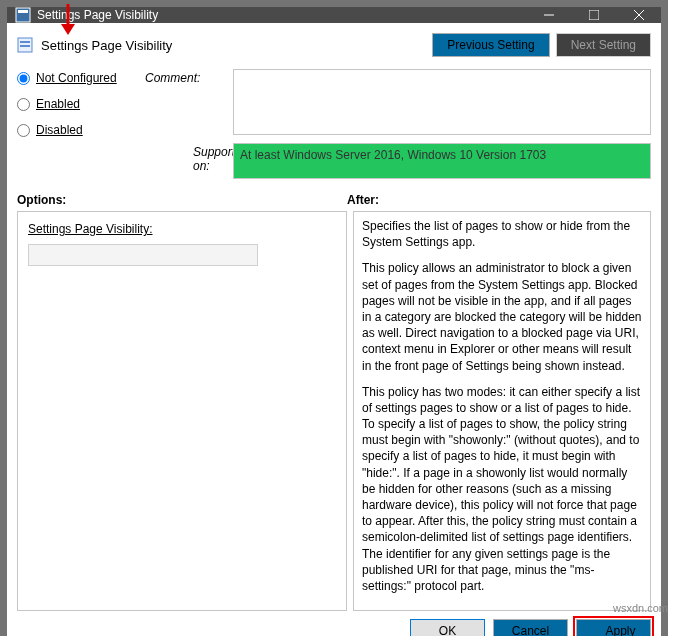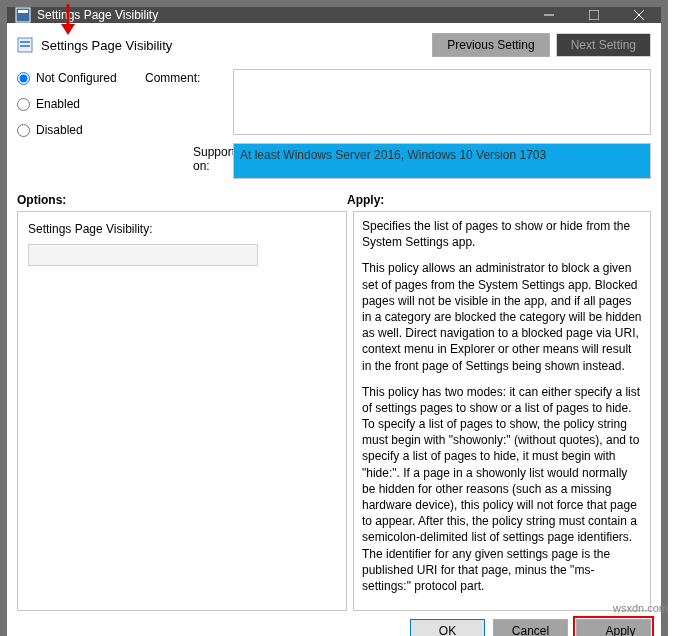--- a/index.html
+++ b/index.html
@@ -9,34 +9,34 @@
 .titlebar .icon { width: 16px; height: 16px; margin-right: 6px; }
 .titlebar .title { flex: 1; font-size: 12px; }
 .winctrls { display: flex; height: 100%; }
 .winctrl { width: 45px; height: 100%; display: flex; align-items: center; justify-content: center; color: #fff; }
 .winctrl svg { width: 10px; height: 10px; }
 .content { flex: 1; padding: 10px 10px 6px 10px; display: flex; flex-direction: column; background: #fff; }
 .header-row { display: flex; align-items: center; margin-bottom: 8px; }
 .header-row .hicon { width: 16px; height: 16px; margin-right: 8px; }
 .header-row .htitle { flex: 1; font-size: 13px; }
 .nav-btns { display: flex; gap: 6px; }
-.btn { border: 1px solid #adadad; background: #a3a3a3; padding: 4px 14px; font-size: 12px; cursor: pointer; }
+.btn { border: 1px solid #adadad; background: #0369a1; padding: 4px 14px; font-size: 12px; cursor: pointer; }
 .btn:disabled { color: #9e9e9e; background: #404040; border-color: #d0d0d0; cursor: default; }
 .arrow-svg { position: absolute; top: 2px; left: 58px; }
 .top-grid { display: grid; grid-template-columns: 120px 80px 1fr; column-gap: 8px; row-gap: 8px; align-items: start; margin-top: 4px; }
 .radios { display: flex; flex-direction: column; gap: 12px; padding-top: 2px; }
-.radio-row { display: flex; align-items: flex-end; gap: 6px; }
+.radio-row { display: flex; align-items: flex-end; gap: 6px; text-decoration: underline; }
 .radio-row input { margin: 0; }
-.lbl-right { text-align: left; padding-top: 2px; }
+.lbl-right { text-align: left; padding-top: 2px; font-style: italic; }
 .comment-box { width: 100%; height: 66px; border: 1px solid #c5c5c5; background: #fff; resize: none; padding: 4px; overflow-y: scroll; }
-.supported-box { width: 100%; height: 36px; border: 1px solid #c5c5c5; background: #0ea5e9; color: #333; padding: 4px 6px; overflow-y: scroll; }
+.supported-box { width: 100%; height: 36px; border: 1px solid #c5c5c5; background: #22c55e; color: #333; padding: 4px 6px; overflow-y: scroll; }
 .middle-labels { display: flex; margin-top: 14px; font-weight: bold; }
 .middle-labels .ol { width: 330px; }
 .lower { flex: 1; display: flex; gap: 6px; margin-top: 4px; min-height: 0; }
-.options-box { width: 330px; border: 1px solid #c5c5c5; padding: 10px; }
+.options-box { width: 330px; border: 1px solid #c5c5c5; padding: 10px; text-decoration: underline; }
 .options-box .opt-label { margin-bottom: 8px; }
 .text-input { width: 230px; height: 22px; border: 1px solid #d0d0d0; background: #f4f4f4; padding: 2px 4px; }
 .help-box { flex: 1; border: 1px solid #c5c5c5; padding: 6px 8px; overflow-y: scroll; line-height: 1.35; }
 .help-box p { margin: 0 0 10px 0; }
 .footer { display: flex; justify-content: flex-end; gap: 8px; padding-top: 8px; }
 .footer .btn { width: 75px; text-align: center; }
 .btn.primary { border: 1px solid #0078d7; background: #e1e1e1; }
 .btn.apply-hl { outline: 2px solid #e00; outline-offset: 1px; padding-left: 28px; }
 </style>
 </head>
@@ -108,21 +108,21 @@
       <div class="lbl-right">Comment:</div>
       <textarea class="comment-box" style=""></textarea>
       <div class="lbl-right" style="grid-column:2;margin-left:48px;">Supported on:</div>
       <div class="supported-box" style="grid-column:3;">
         <span>At least Windows Server 2016, Windows 10 Version 1703</span>
       </div>
     </div>
 
     <div class="middle-labels">
       <div class="ol">Options:</div>
-      <div>Apply:</div>
+      <div>After:</div>
     </div>
 
     <div class="lower">
       <div class="options-box">
         <div class="opt-label">Settings Page Visibility:</div>
         <input class="text-input" type="text" value="" style="">
       </div>
       <div class="help-box">
         <p>Specifies the list of pages to show or hide from the System Settings app.</p>
         <p>This policy allows an administrator to block a given set of pages from the System Settings app. Blocked pages will not be visible in the app, and if all pages in a category are blocked the category will be hidden as well. Direct navigation to a blocked page via URI, context menu in Explorer or other means will result in the front page of Settings being shown instead.</p>

